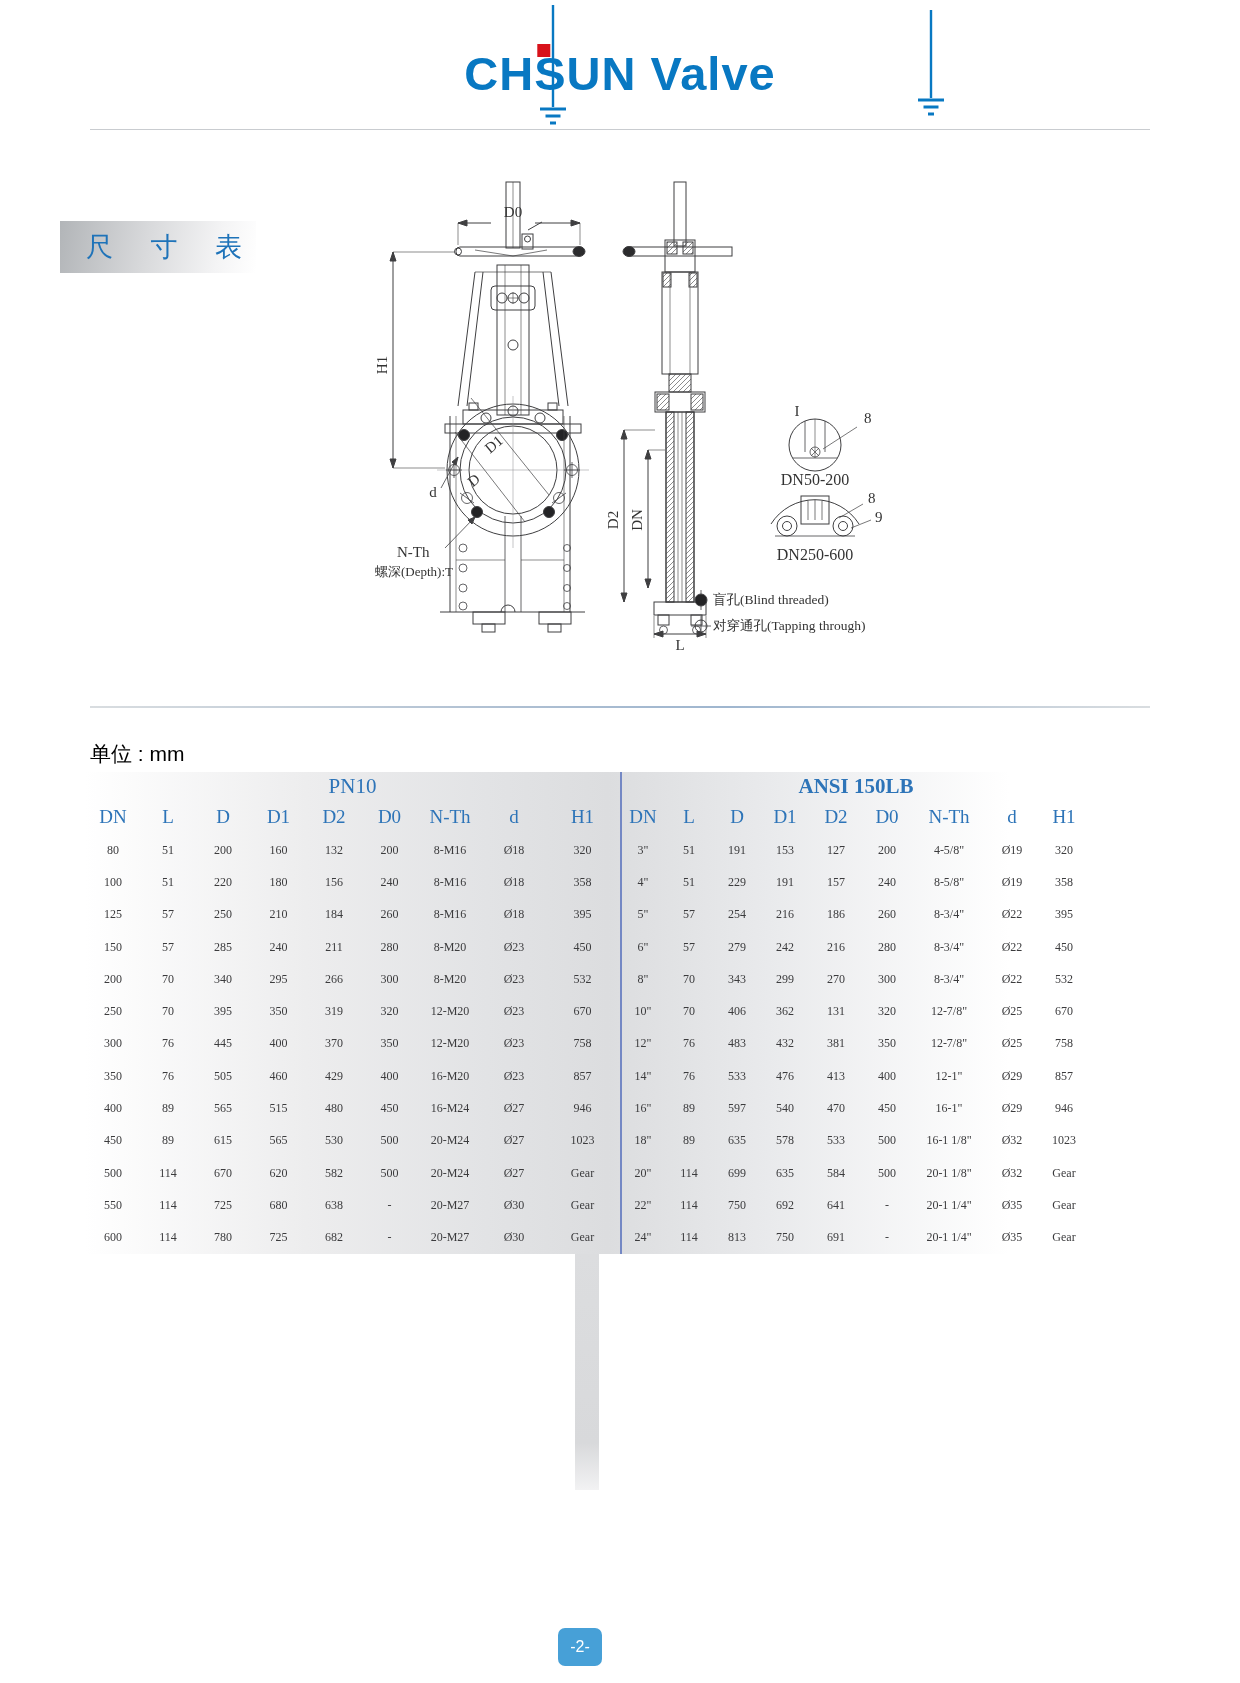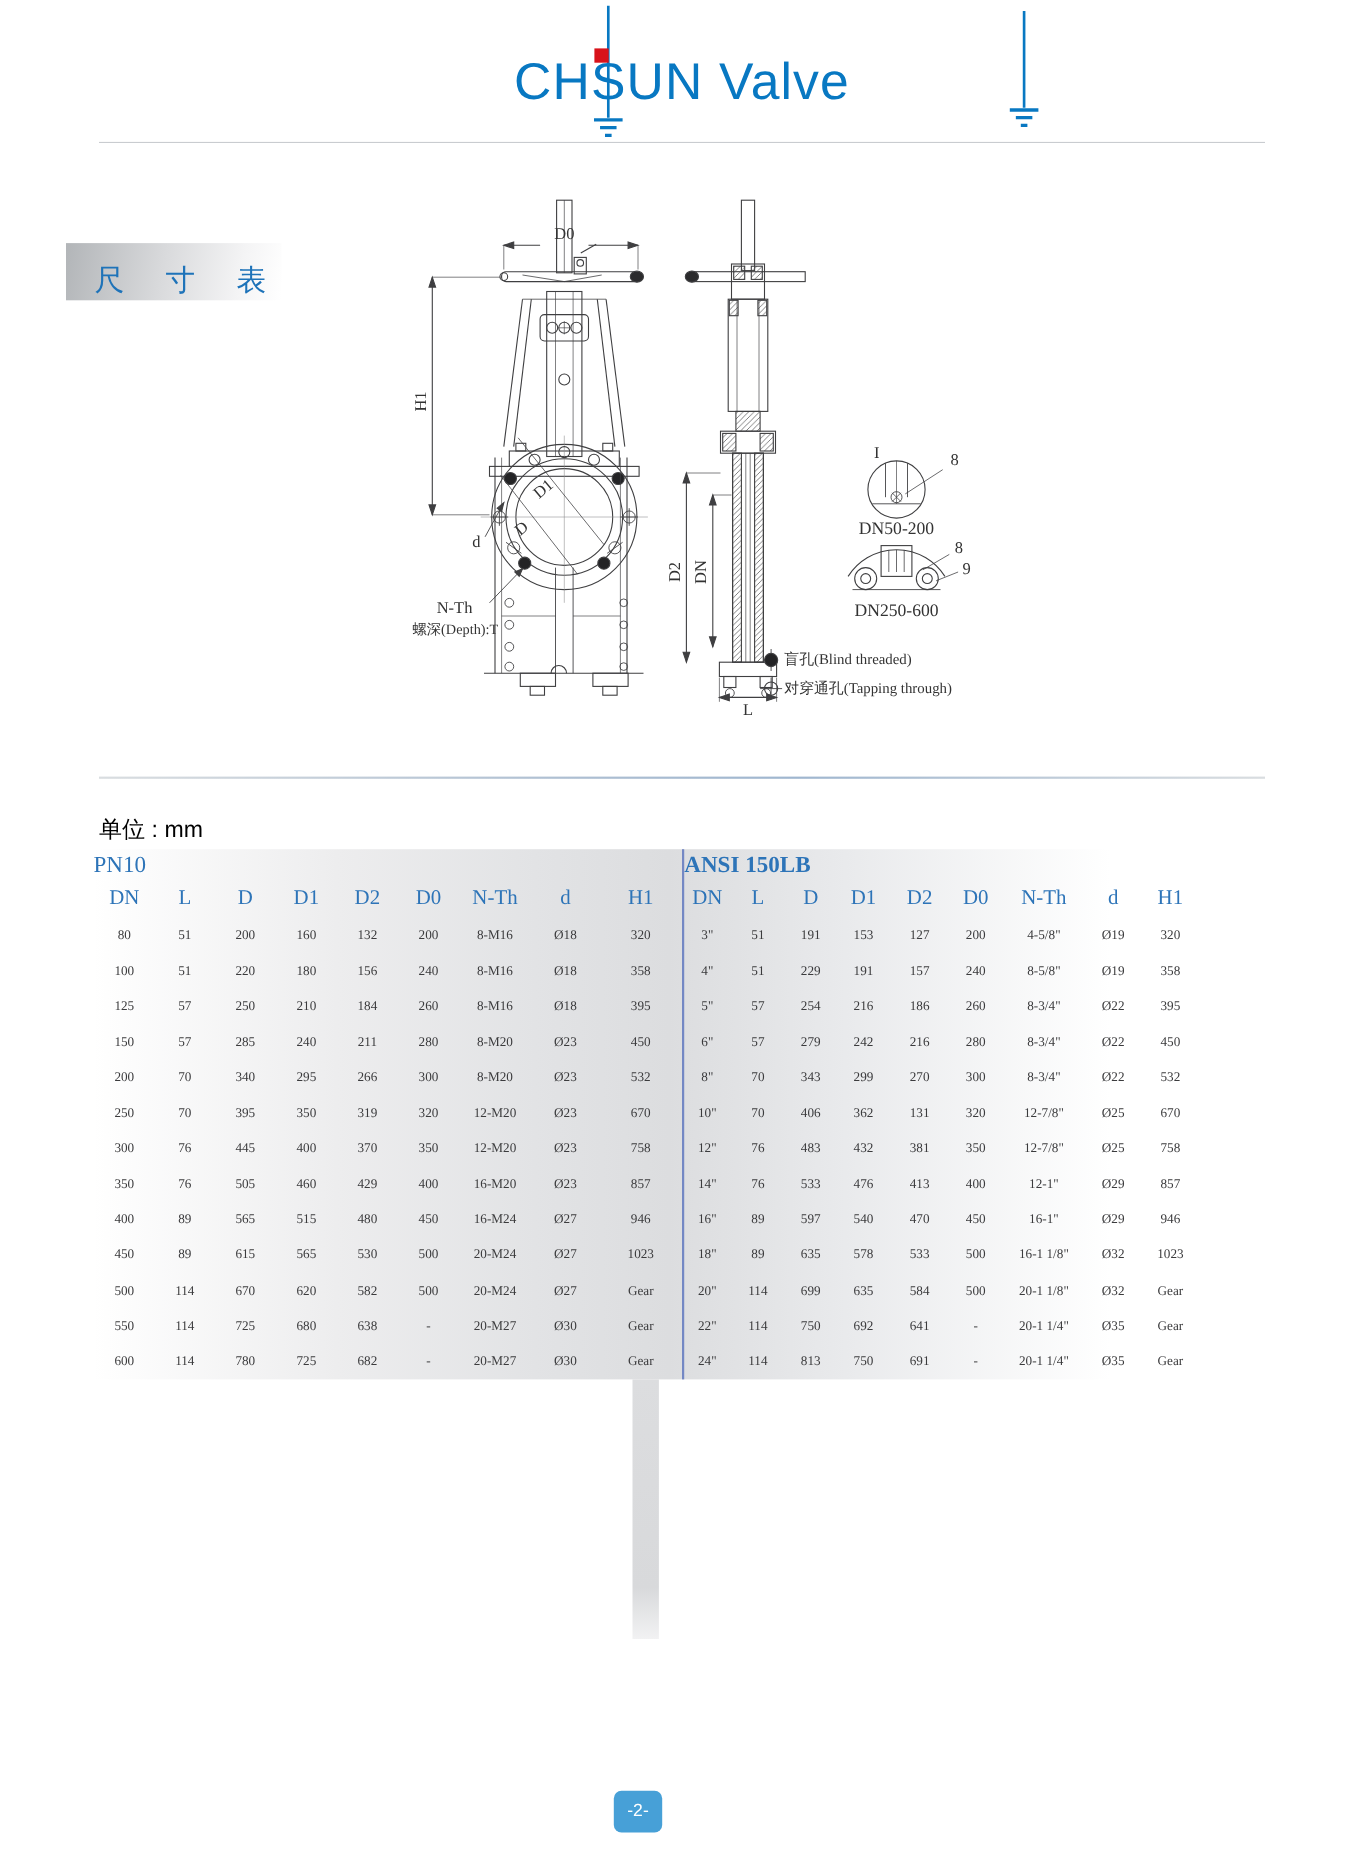--- a/index.html
+++ b/index.html
@@ -3,52 +3,52 @@
 <meta charset="utf-8">
 <style>
   html,body{margin:0;padding:0;}
   body{
     width:1240px;height:1683px;position:relative;background:#ffffff;
     font-family:"Liberation Sans",sans-serif;overflow:hidden;
   }
   
   .logo-wrap{position:absolute;top:46px;left:50%;transform:translateX(-50%);}
   .logo-text{
-    font-family:"Liberation Sans",sans-serif;font-weight:normal;font-size:47px;
+    font-family:"Liberation Sans",sans-serif;font-weight:bold;font-size:47px;
     color:#0878c2;letter-spacing:1px;position:relative;white-space:nowrap;
   }
   .logo-dot{position:absolute;width:13px;height:13px;background:#d8121a;left:73px;top:-2px;}
   .gnd{position:absolute;}
   .hr1{position:absolute;left:90px;top:129px;width:1060px;height:1px;background:#c9ccd0;}
   
   .banner{
     position:absolute;left:60px;top:221px;width:196px;height:52px;
     background:linear-gradient(100deg,#b2b5b8 0%,#d9dadc 45%,#f4f4f5 80%,#ffffff 100%);
-    display:flex;align-items:flex-end;
+    display:flex;align-items:center;
   }
   .banner span{
     color:#1e73b9;font-size:27px;letter-spacing:15px;padding-left:26px;white-space:nowrap;
     font-family:"Liberation Sans",sans-serif;
   }
   
   .drawing{position:absolute;left:345px;top:160px;width:630px;height:500px;}
   .dwg-t{font-family:"Liberation Serif",serif;font-size:15px;fill:#333;}
   .dwg-cap{font-family:"Liberation Serif",serif;font-size:16px;fill:#333;}
   .dwg-leg{font-family:"Liberation Serif",serif;font-size:13.5px;fill:#333;}
   
   .hr2{position:absolute;left:90px;top:706px;width:1060px;height:2px;
        background:linear-gradient(to right,#d9dde0,#aebfd2 40%,#9fb6cf 60%,#d9dde0);}
   .unit{position:absolute;left:90px;top:740px;font-size:21px;color:#000000;}
   
   .table-bg{position:absolute;left:85px;top:772px;width:1005px;height:482px;
     background:linear-gradient(to right,rgba(227,228,230,0) 0%,#ededee 22%,#e2e3e5 40%,#dcdddf 52%,#e9eaec 68%,rgba(227,228,230,0) 92%);}
   .center-strip{position:absolute;left:575px;top:1254px;width:24px;height:236px;
     background:linear-gradient(to bottom,#dcdddf 0%,#d8d9db 80%,#f2f2f3 100%);}
   .divider-blue{position:absolute;left:620px;top:772px;width:2px;height:482px;background:#7488c4;}
-  .grp{position:absolute;top:772px;height:28px;line-height:28px;text-align:left;
+  .grp{position:absolute;top:772px;height:28px;line-height:28px;text-align:center;
        color:#2d74b8;font-family:"Liberation Serif",serif;font-size:21px;}
   .grp-left{left:85px;width:535px;}
   .grp-right{left:622px;width:468px;font-weight:bold;}
   .tbl{position:absolute;top:800px;}
   .tbl-left{left:85px;width:535px;}
   .tbl-right{left:622px;width:468px;}
   .t-row{display:grid;height:32.3px;align-items:center;text-align:center;
          font-family:"Liberation Serif",serif;font-size:12px;color:#3b3b3d;}
   .tbl-left .t-row{grid-template-columns:56px 54px 56px 55px 56px 55px 66px 62px 75px;}
   .tbl-right .t-row{grid-template-columns:42px 50px 46px 50px 52px 50px 74px 52px 52px;}

